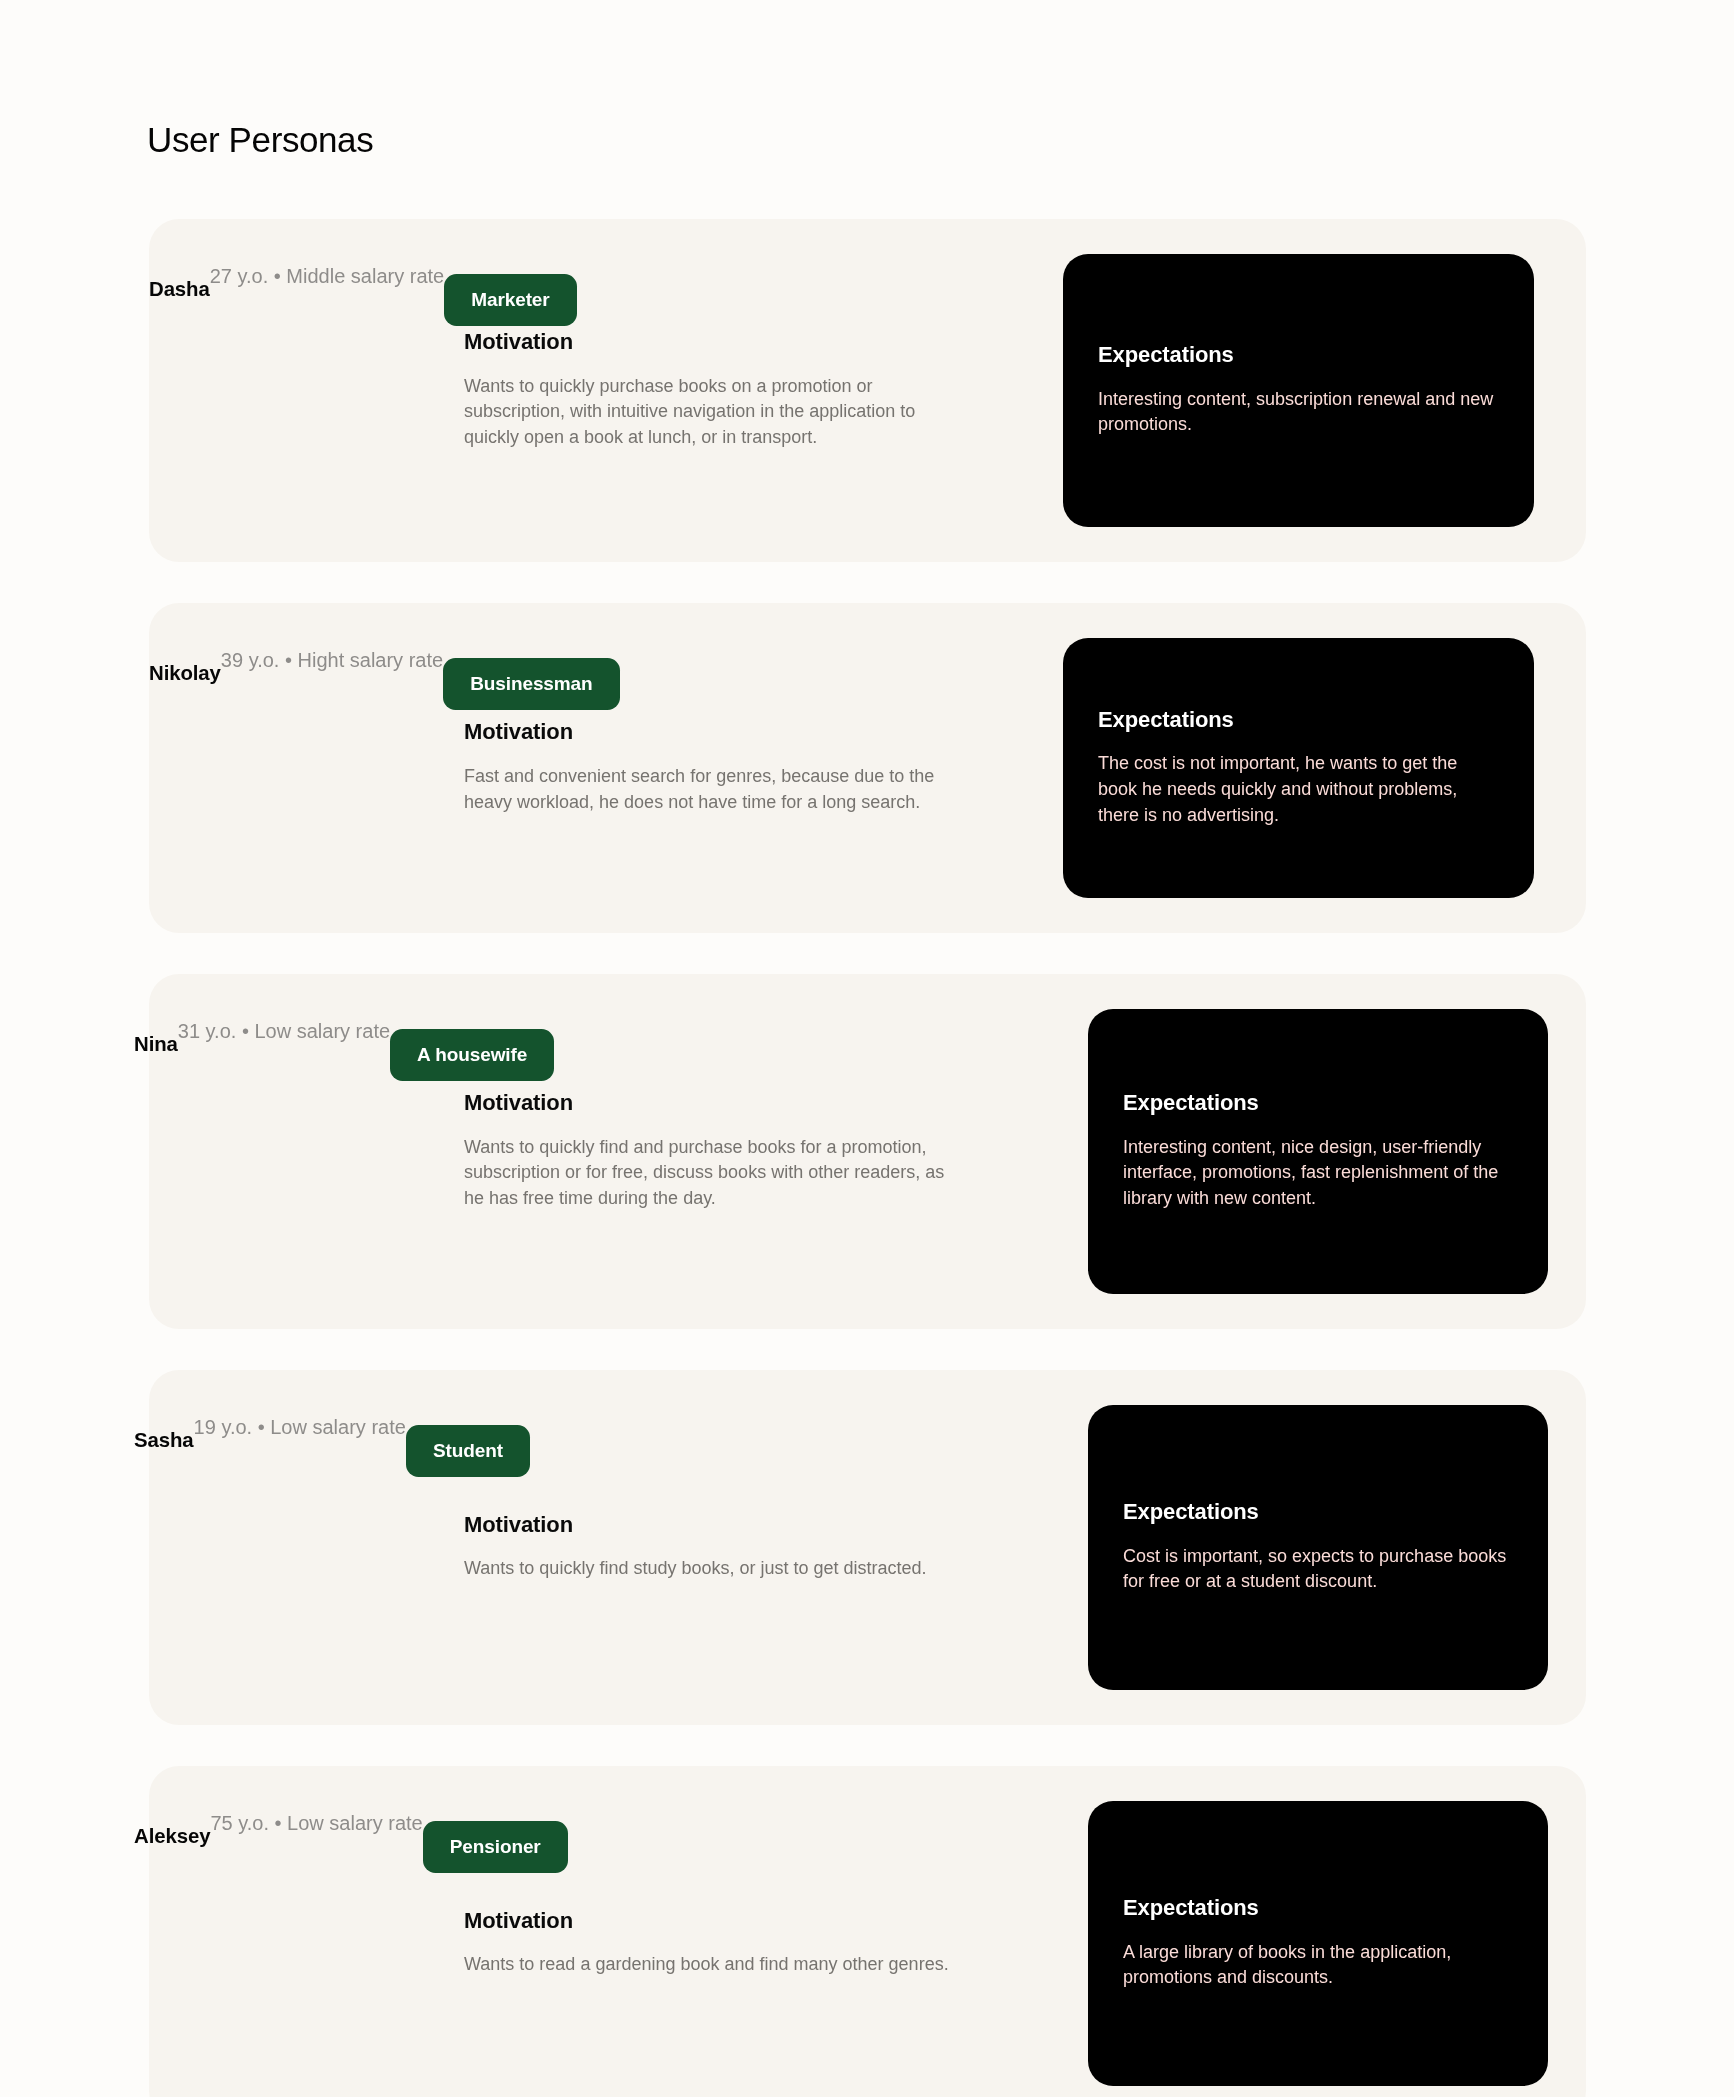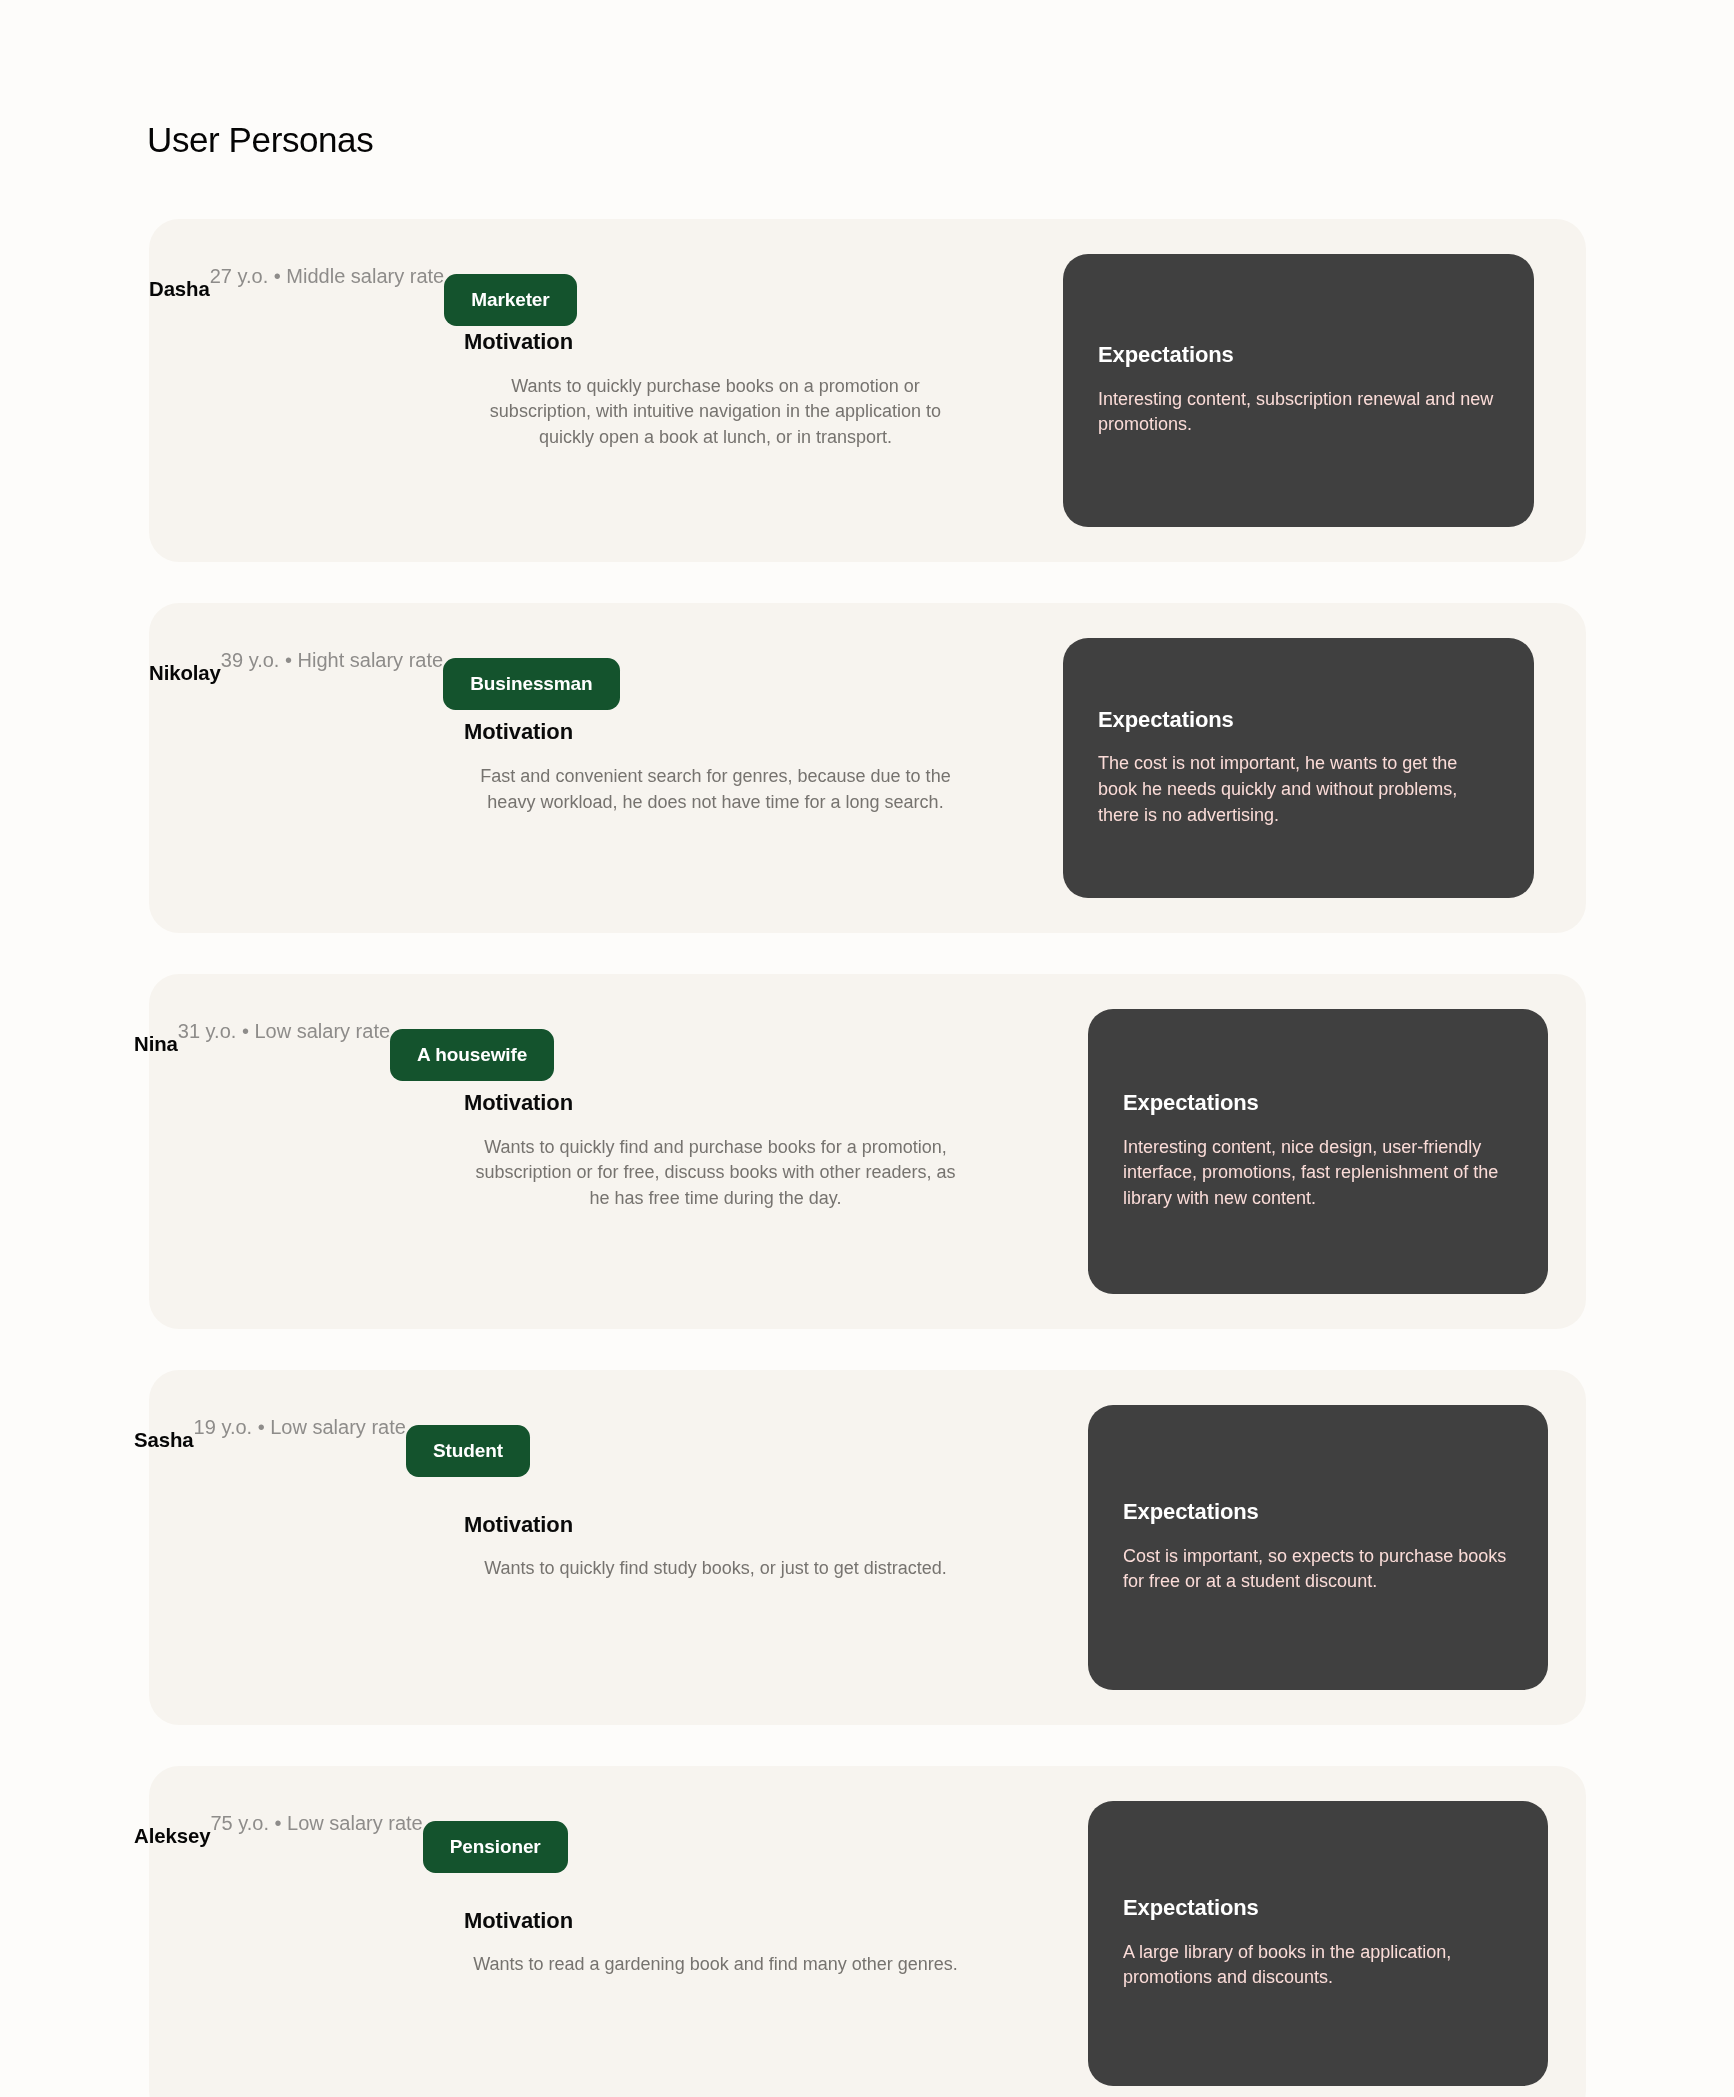--- a/index.html
+++ b/index.html
@@ -120,35 +120,34 @@
     font-weight: 700;
     color: #0A0A0A;
     letter-spacing: -0.1px;
   }
 
   .section-body {
     margin-top: 18.6px;
     font-size: 18px;
     line-height: 1.43;
     color: #76736F;
-    text-align: center;
   }
 
   
   .expect-wrap {
     flex: 1 1 auto;
     display: flex;
     align-items: center;
     justify-content: flex-end;
     padding: 35px 52px 35px 0;
   }
 
   .expect-panel {
     width: 471px;
-    background: #404040;
+    background: #000000;
     border-radius: 25px;
     padding: 40px 35px;
     display: flex;
     flex-direction: column;
     justify-content: center;
     min-height: 273px;
   }
 
   .expect-heading {
     font-size: 22px;

